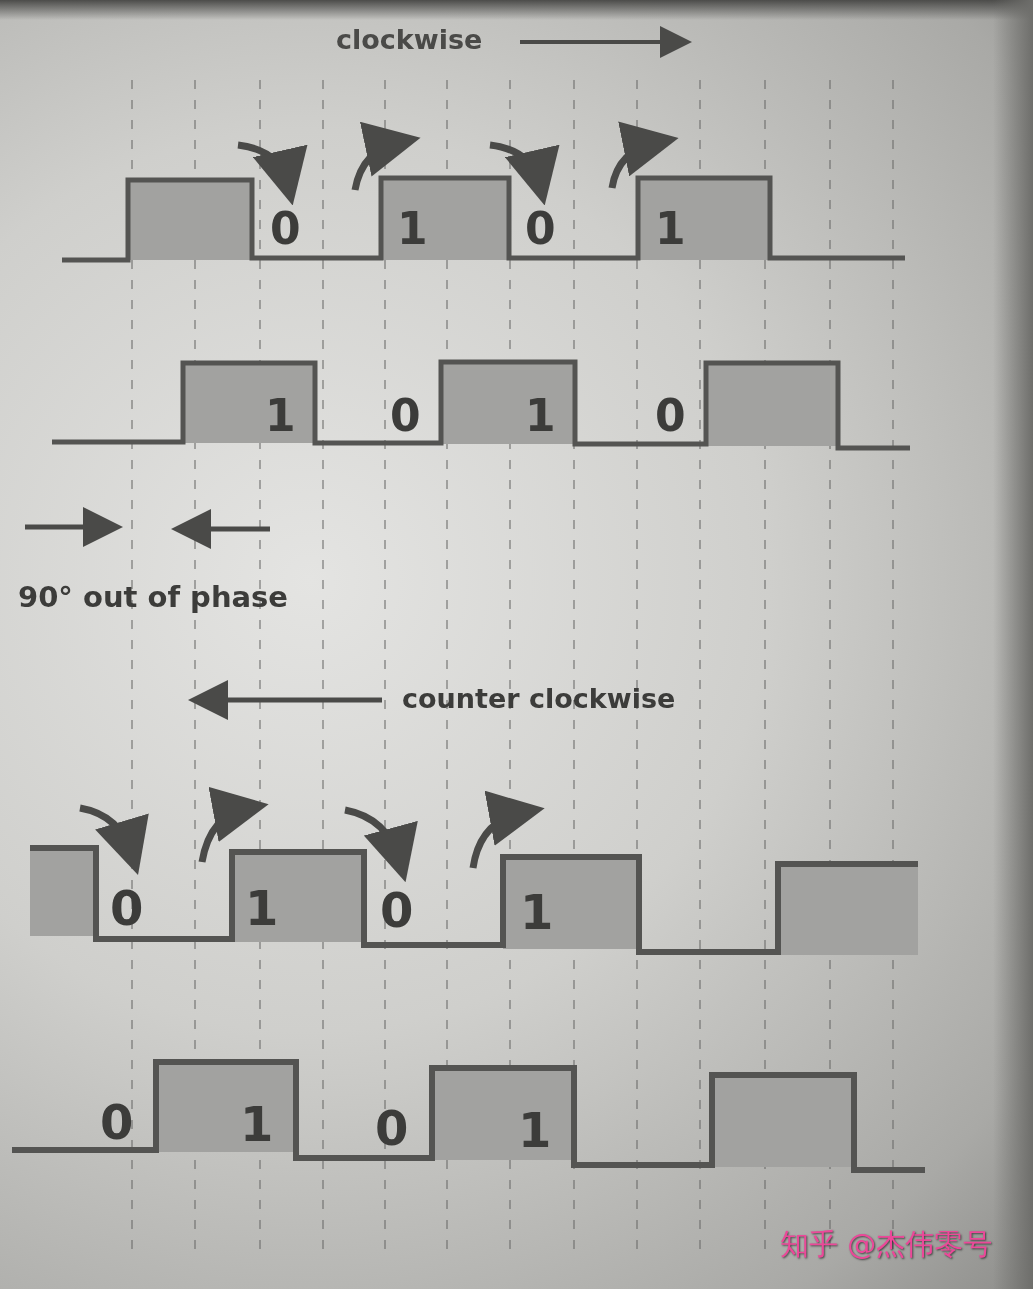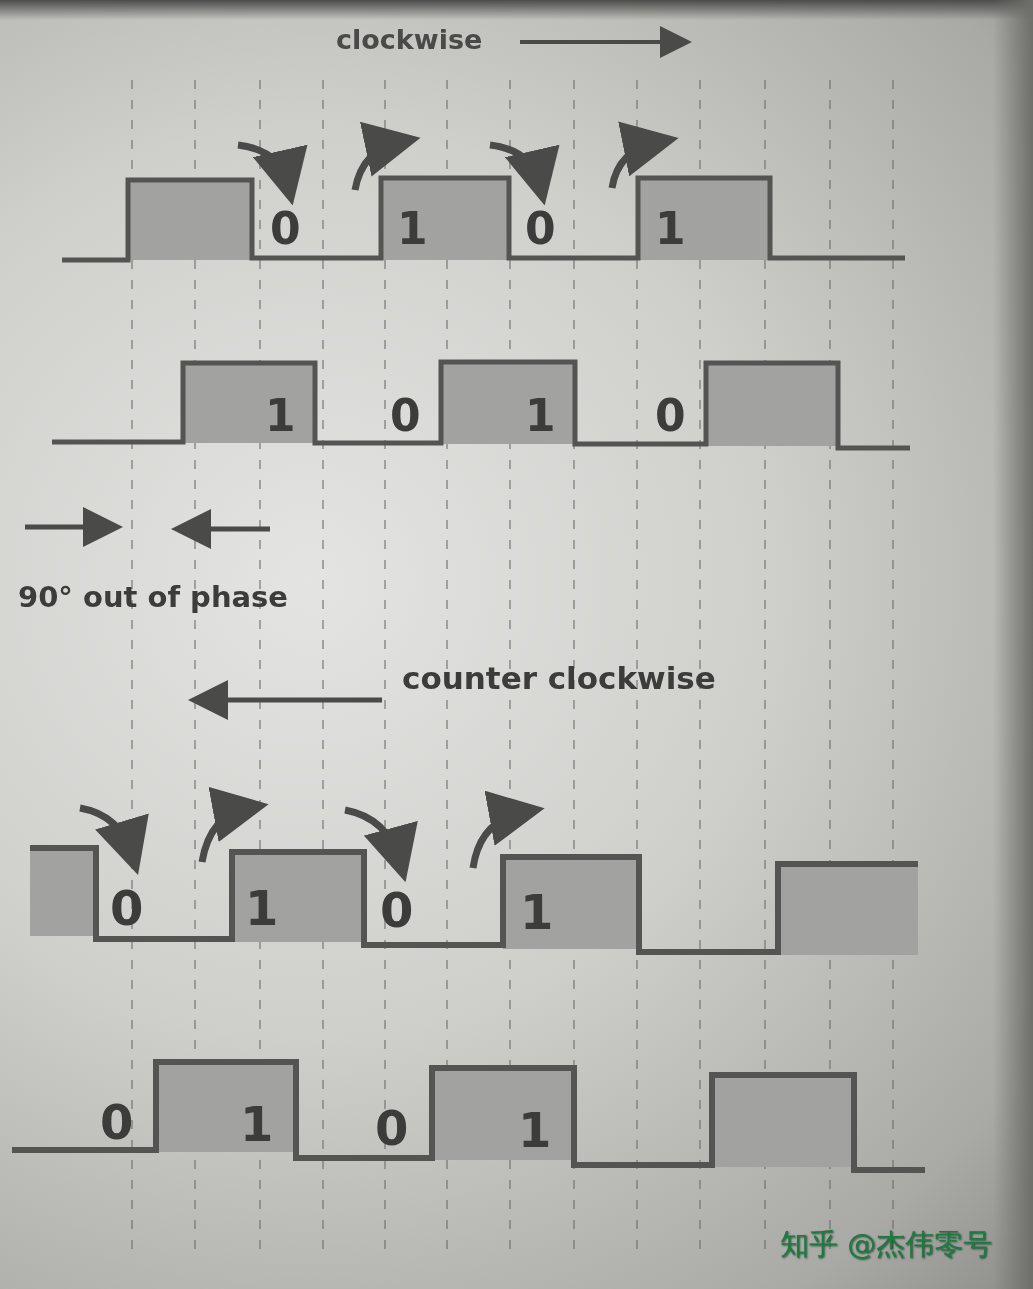--- a/index.html
+++ b/index.html
@@ -15,21 +15,21 @@
   .page-edge-right {
     position:absolute; right:0; top:0; width:40px; height:1289px;
     background: linear-gradient(90deg, rgba(90,90,88,0), #6e6e6b);
   }
   svg#diagram { position:absolute; left:0; top:0; }
   .label {
     position:absolute; font-weight:bold; color:#3c3c3a;
     font-family: "DejaVu Sans", sans-serif; white-space:nowrap;
   }
   .watermark {
-    position:absolute; left:780px; top:1225px; color:#15803d;
+    position:absolute; left:780px; top:1225px; color:#ec4899;
     font-size:29px; font-family: "DejaVu Sans", sans-serif;
     text-shadow: 1px 1px 2px rgba(0,0,0,.6); white-space:nowrap;
   }
 </style>
 </head>
 <body>
 
 <div class="page-edge-top"></div>
 <div class="page-edge-right"></div>
 
@@ -101,21 +101,21 @@
   <g>
     <rect x="156" y="1062" width="140" height="90" fill="#a2a2a0"></rect>
     <rect x="432" y="1068" width="142" height="92" fill="#a2a2a0"></rect>
     <rect x="712" y="1075" width="142" height="92" fill="#a2a2a0"></rect>
     <polyline fill="none" stroke="#545452" stroke-width="6" points="12,1150 156,1150 156,1062 296,1062 296,1158 432,1158 432,1068 574,1068 574,1165 712,1165 712,1075 854,1075 854,1170 925,1170"></polyline>
   </g>
 </svg>
 
 <div class="label" style="left:336px; top:24px; font-size:27px; color:#4a4a48;text-align:center;">clockwise</div>
 <div class="label" style="left:18px; top:580px; font-size:29px;">90° out of phase</div>
-<div class="label" style="left:402px; top:660px; font-size:31px;">counter clockwise</div>
+<div class="label" style="left:402px; top:683px; font-size:27px;">counter clockwise</div>
 
 <div class="label" style="left:270px; top:203px; font-size:44px;">0</div>
 <div class="label" style="left:397px; top:203px; font-size:44px;">1</div>
 <div class="label" style="left:525px; top:203px; font-size:44px;">0</div>
 <div class="label" style="left:655px; top:203px; font-size:44px;">1</div>
 
 <div class="label" style="left:265px; top:390px; font-size:44px;">1</div>
 <div class="label" style="left:390px; top:390px; font-size:44px;">0</div>
 <div class="label" style="left:525px; top:390px; font-size:44px;">1</div>
 <div class="label" style="left:655px; top:390px; font-size:44px;">0</div>

